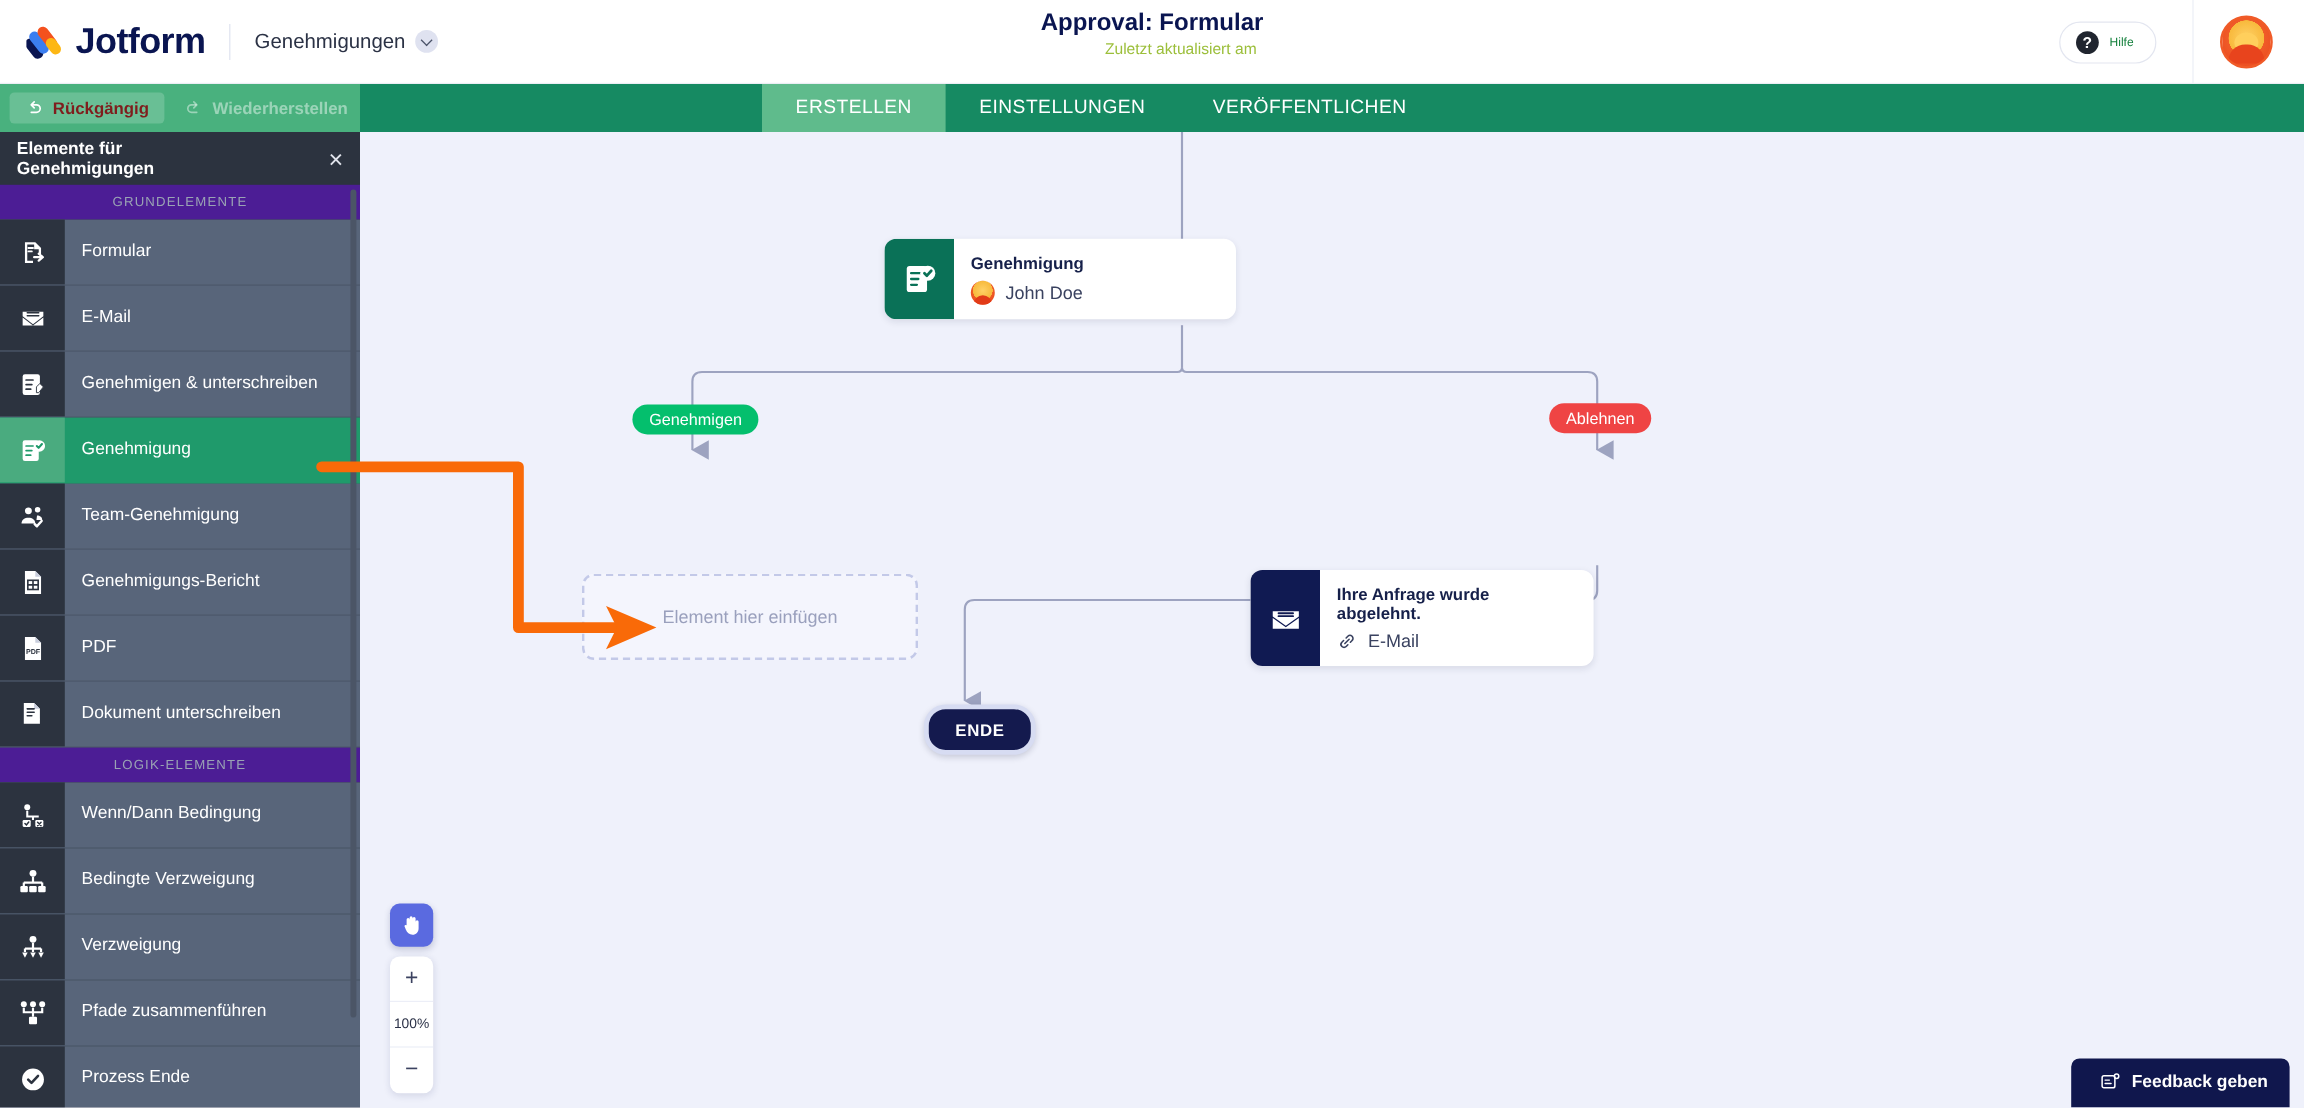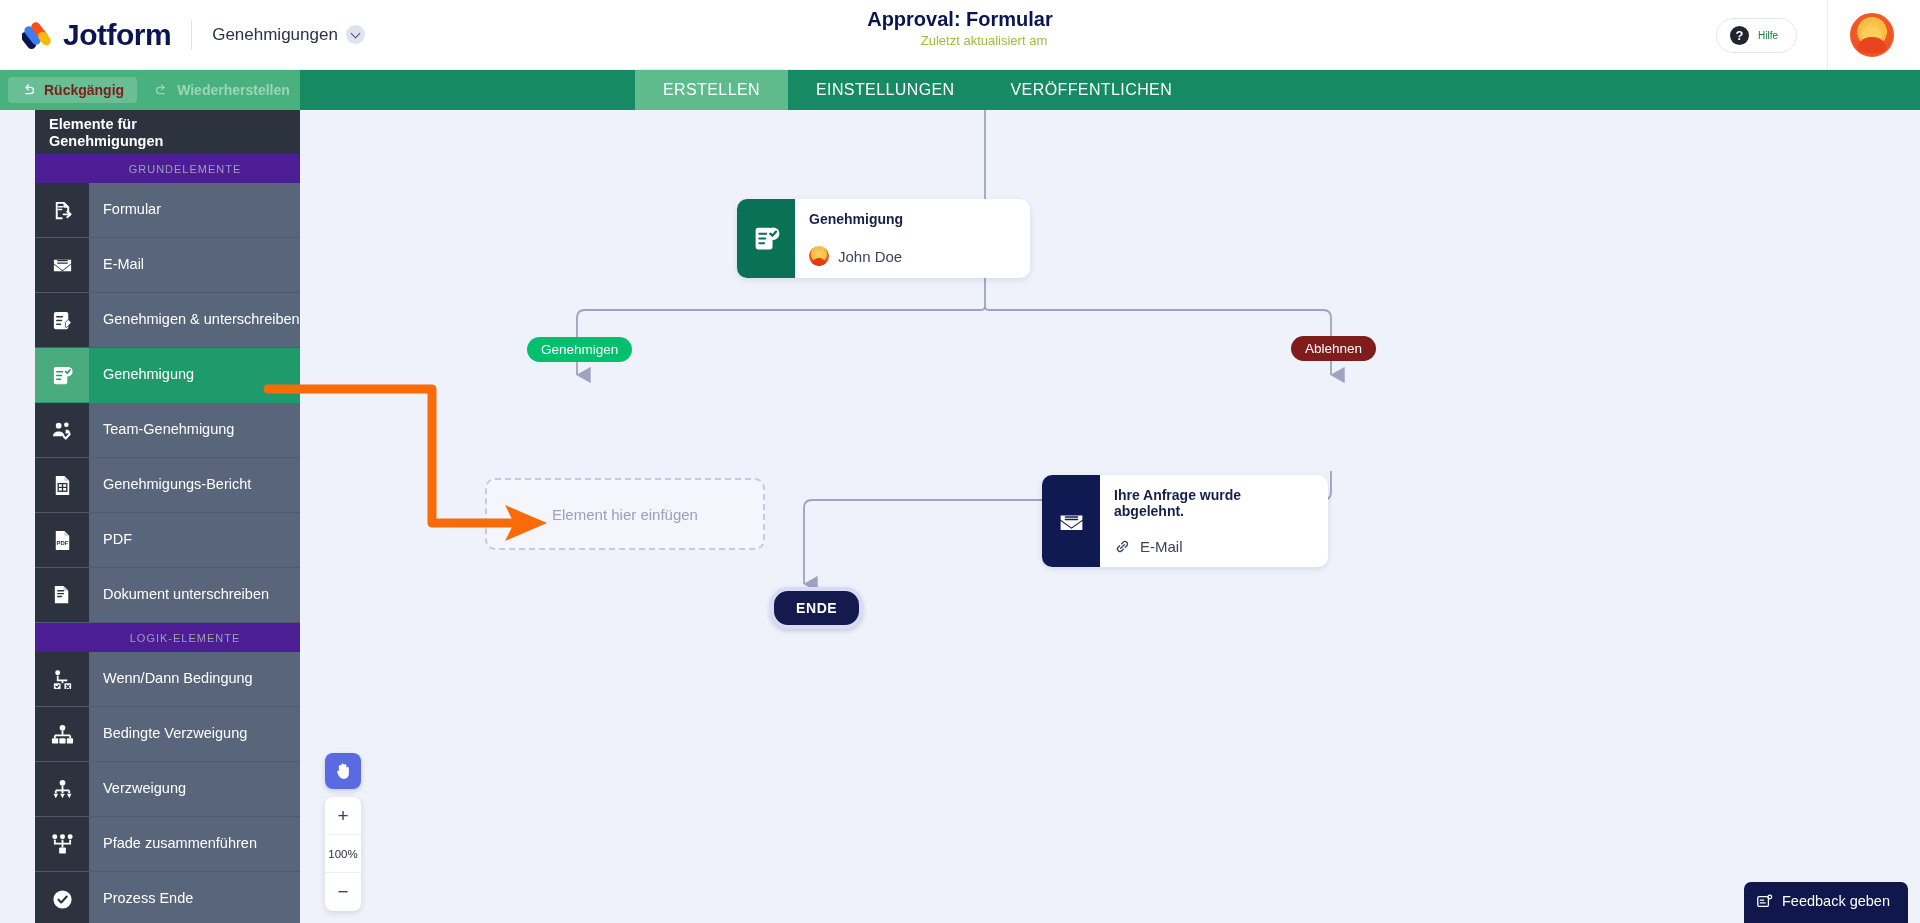--- a/index.html
+++ b/index.html
@@ -82,21 +82,21 @@
   .gb-tabs { display: flex; align-items: stretch; margin-left: 335px; }
   .gb-tab {
     display: flex; align-items: center; padding: 0 28px; font-size: 16px;
     color: #fff; letter-spacing: 0.4px; cursor: pointer; font-weight: 400;
   }
   .gb-tab.sel { background: #5fbb8c; }
 
   
   .sidebar {
     position: absolute; top: 110px; left: 0; width: 300px; height: 813px;
-    background: #2c333f; overflow: hidden; margin-left: 35px;
+    background: #2c333f; overflow: hidden;
   }
   .sb-head {
     height: 44px; padding: 2px 14px 0 14px; display: flex;
     align-items: center; justify-content: space-between;
   }
   .sb-title { font-size: 14.5px; font-weight: bold; color: #fff; line-height: 1.15; max-width: 200px; }
   .sb-close { font-size: 21px; color: #e3e6ee; cursor: pointer; line-height: 1; font-weight: 300; }
   .sb-sec {
     text-align: center; font-size: 11px; letter-spacing: 1px; color: #9aa3b4;
     padding: 9px 0 8px 0; background: #4c1d95;
@@ -120,35 +120,35 @@
     background: #eff1fb; overflow: hidden;
   }
   .node {
     position: absolute; display: flex; background: #fff;
     border-radius: 10px; box-shadow: 0 2px 6px rgba(20,25,60,0.10);
     overflow: hidden;
   }
   .node-ic { width: 58px; flex: 0 0 58px; display: flex; align-items: center; justify-content: center; }
   .node-body { padding: 12px 20px 12px 14px; display: flex; flex-direction: column; justify-content: center; }
   .node-title { font-size: 14px; font-weight: bold; color: #16204a; margin-bottom: 7px; }
-  .node-row { display: flex; align-items: center; gap: 9px; font-size: 15px; color: #3a4260; margin-top: 12px; }
+  .node-row { display: flex; align-items: center; gap: 9px; font-size: 15px; color: #3a4260; }
   .mini-av {
     width: 20px; height: 20px; border-radius: 50%; flex: 0 0 20px; position: relative; overflow: hidden;
     background: radial-gradient(circle at 50% 40%, #ffd166 0%, #f7b93c 52%, #ef5b25 53%, #e23b18 100%);
   }
   .mini-av::after {
     content: ""; position: absolute; left: 50%; bottom: 0; transform: translateX(-50%);
     width: 15px; height: 8px; border-radius: 8px 8px 0 0; background: #e23b18;
   }
   .pill {
     position: absolute; border-radius: 14px; padding: 5px 14px; font-size: 13.5px;
     color: #fff; font-weight: 500; white-space: nowrap;
   }
   .pill.approve { background: #04bf6d; }
-  .pill.reject { background: #7f1d1d; }
+  .pill.reject { background: #ef4444; }
   .dropzone {
     position: absolute; border: 2px dashed #c3c9e8; border-radius: 10px;
     background: #f4f5fd; display: flex; align-items: center; justify-content: center;
     font-size: 15px; color: #9aa0bd;
   }
   .endnode {
     position: absolute; background: #141a4e; color: #fff; font-size: 14px; font-weight: bold;
     letter-spacing: 0.6px; border-radius: 18px; padding: 9px 22px;
     border: 4px solid #d7dcf2; box-shadow: 0 2px 5px rgba(20,25,60,0.18);
   }
@@ -171,22 +171,22 @@
     font-size: 19px; color: #3b4260; cursor: pointer; border-bottom: 1px solid #eceef7;
   }
   .zoomval {
     height: 38px; display: flex; align-items: center; justify-content: center;
     font-size: 11.5px; color: #2b3147; border-bottom: 1px solid #eceef7; cursor: default;
   }
   .zoombtn.last { border-bottom: none; }
 
   .feedback {
     position: absolute; right: 12px; bottom: 0px; background: #10174d; color: #fff;
-    border-radius: 7px 7px 0 0; padding: 11px 18px 13px 12px; font-size: 14.5px;
-    font-weight: 400; display: flex; align-items: flex-start; gap: 9px; cursor: pointer; z-index: 45;
+    border-radius: 7px 7px 0 0; padding: 11px 18px 13px 24px; font-size: 14.5px;
+    font-weight: 700; display: flex; align-items: flex-end; gap: 9px; cursor: pointer; z-index: 45;
   }
 </style>
 </head>
 <body>
 
 <div class="app">
 
   <div class="header">
     <div class="logo-wrap">
       <div class="jf-mark">

